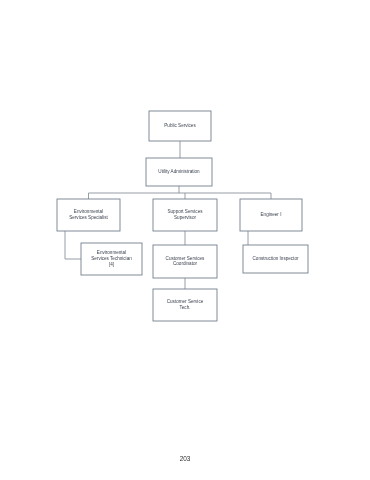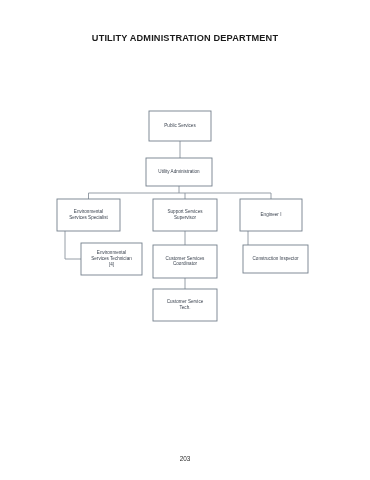--- a/index.html
+++ b/index.html
@@ -66,21 +66,20 @@
     fill: #3c4450;
     text-anchor: middle;
     dominant-baseline: middle;
   }
 </style>
 </head>
 <body>
 
 <div id="page">
 
-  <div id="doc-title">UTILITY ADMINISTRATION DEPARTMENT</div>
 
   <div id="chart-area">
     <svg width="370" height="480" viewBox="0 0 370 480">
       <g id="edge-layer">
           <line x1="179" y1="186" x2="179" y2="193" class="connector"></line>
           <line x1="88.5" y1="193" x2="271" y2="193" class="connector"></line>
           <line x1="88.5" y1="193" x2="88.5" y2="199" class="connector"></line>
           <line x1="185" y1="193" x2="185" y2="199" class="connector"></line>
           <line x1="271" y1="193" x2="271" y2="199" class="connector"></line>
           <line x1="180" y1="141" x2="180" y2="158" class="connector"></line>

